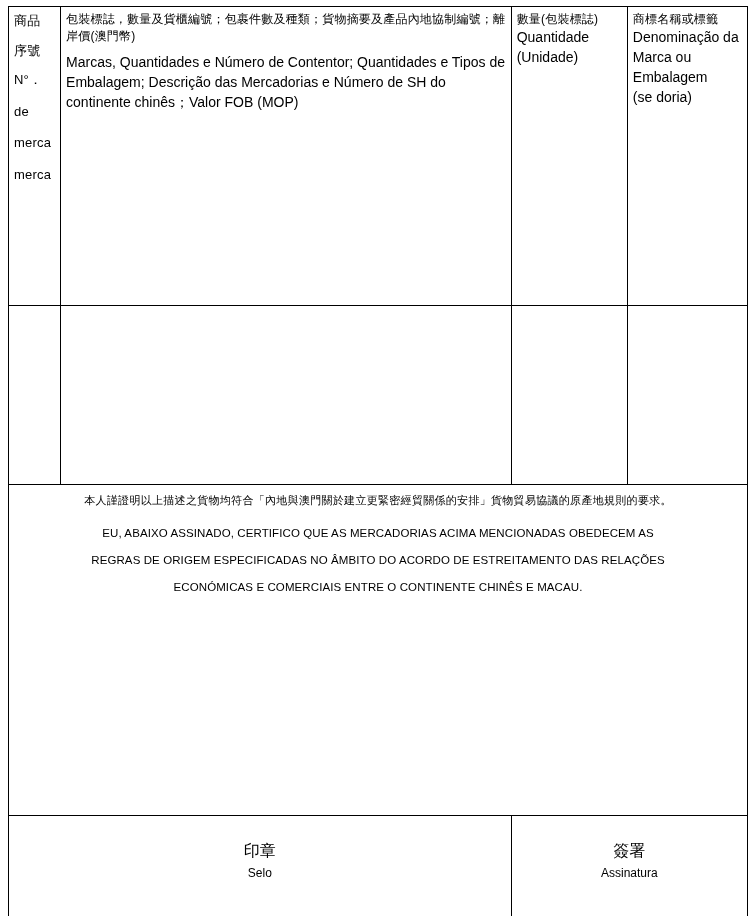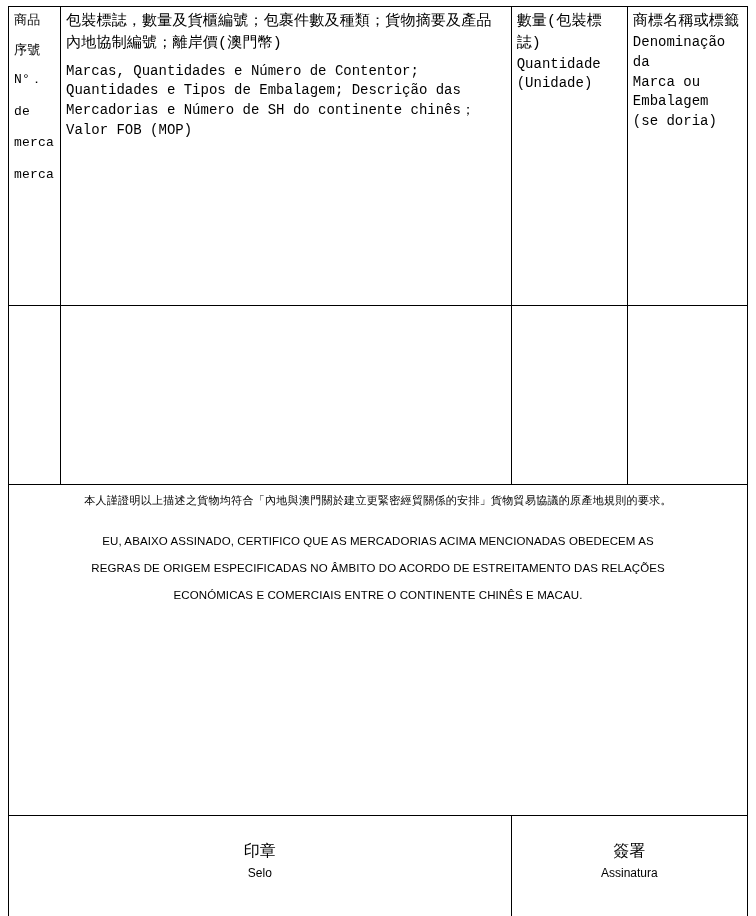--- a/index.html
+++ b/index.html
@@ -34,60 +34,60 @@
     padding: 4px 5px;
   }
   
   .col-seq { width: 52px; }
   .col-desc { width: 450px; }
   .col-qty { width: 116px; }
   .col-brand { width: 120px; }
 
   
   .cn {
-    font-size: 15px;
+    font-size: 12px;
     line-height: 1.45;
     letter-spacing: 0.2px;
   }
   .pt {
     font-size: 14px;
     line-height: 1.42;
   }
   .gap {
     height: 7px;
   }
   .seq-line {
     font-size: 13px;
     line-height: 1.5;
     margin: 0 0 12px 0;
   }
   .seq-line.tight { margin-bottom: 10px; }
 
-  .header-row td { height: 290px; font-family: Liberation Mono, monospace; }
+  .header-row td { height: 290px; }
   .blank-row td { height: 170px; }
 
   
   .decl-cell {
     padding: 14px 14px 10px 14px;
     height: 322px;
     vertical-align: top;
   }
   .decl-cn {
     font-size: 11px;
     line-height: 1.75;
     text-align: justify;
     text-align-last: center;
     margin: 2px 6px 0 6px;
     letter-spacing: 0.3px;
   }
   .decl-pt {
     font-size: 11.5px;
     line-height: 2.35;
     text-align: center;
-    margin: 18px 2px 0 2px;
+    margin: 10px 2px 0 2px;
     letter-spacing: 0.1px;
   }
 
   
   .sig-row td {
     height: 112px;
     vertical-align: top;
     padding-top: 22px;
     text-align: center;
   }

